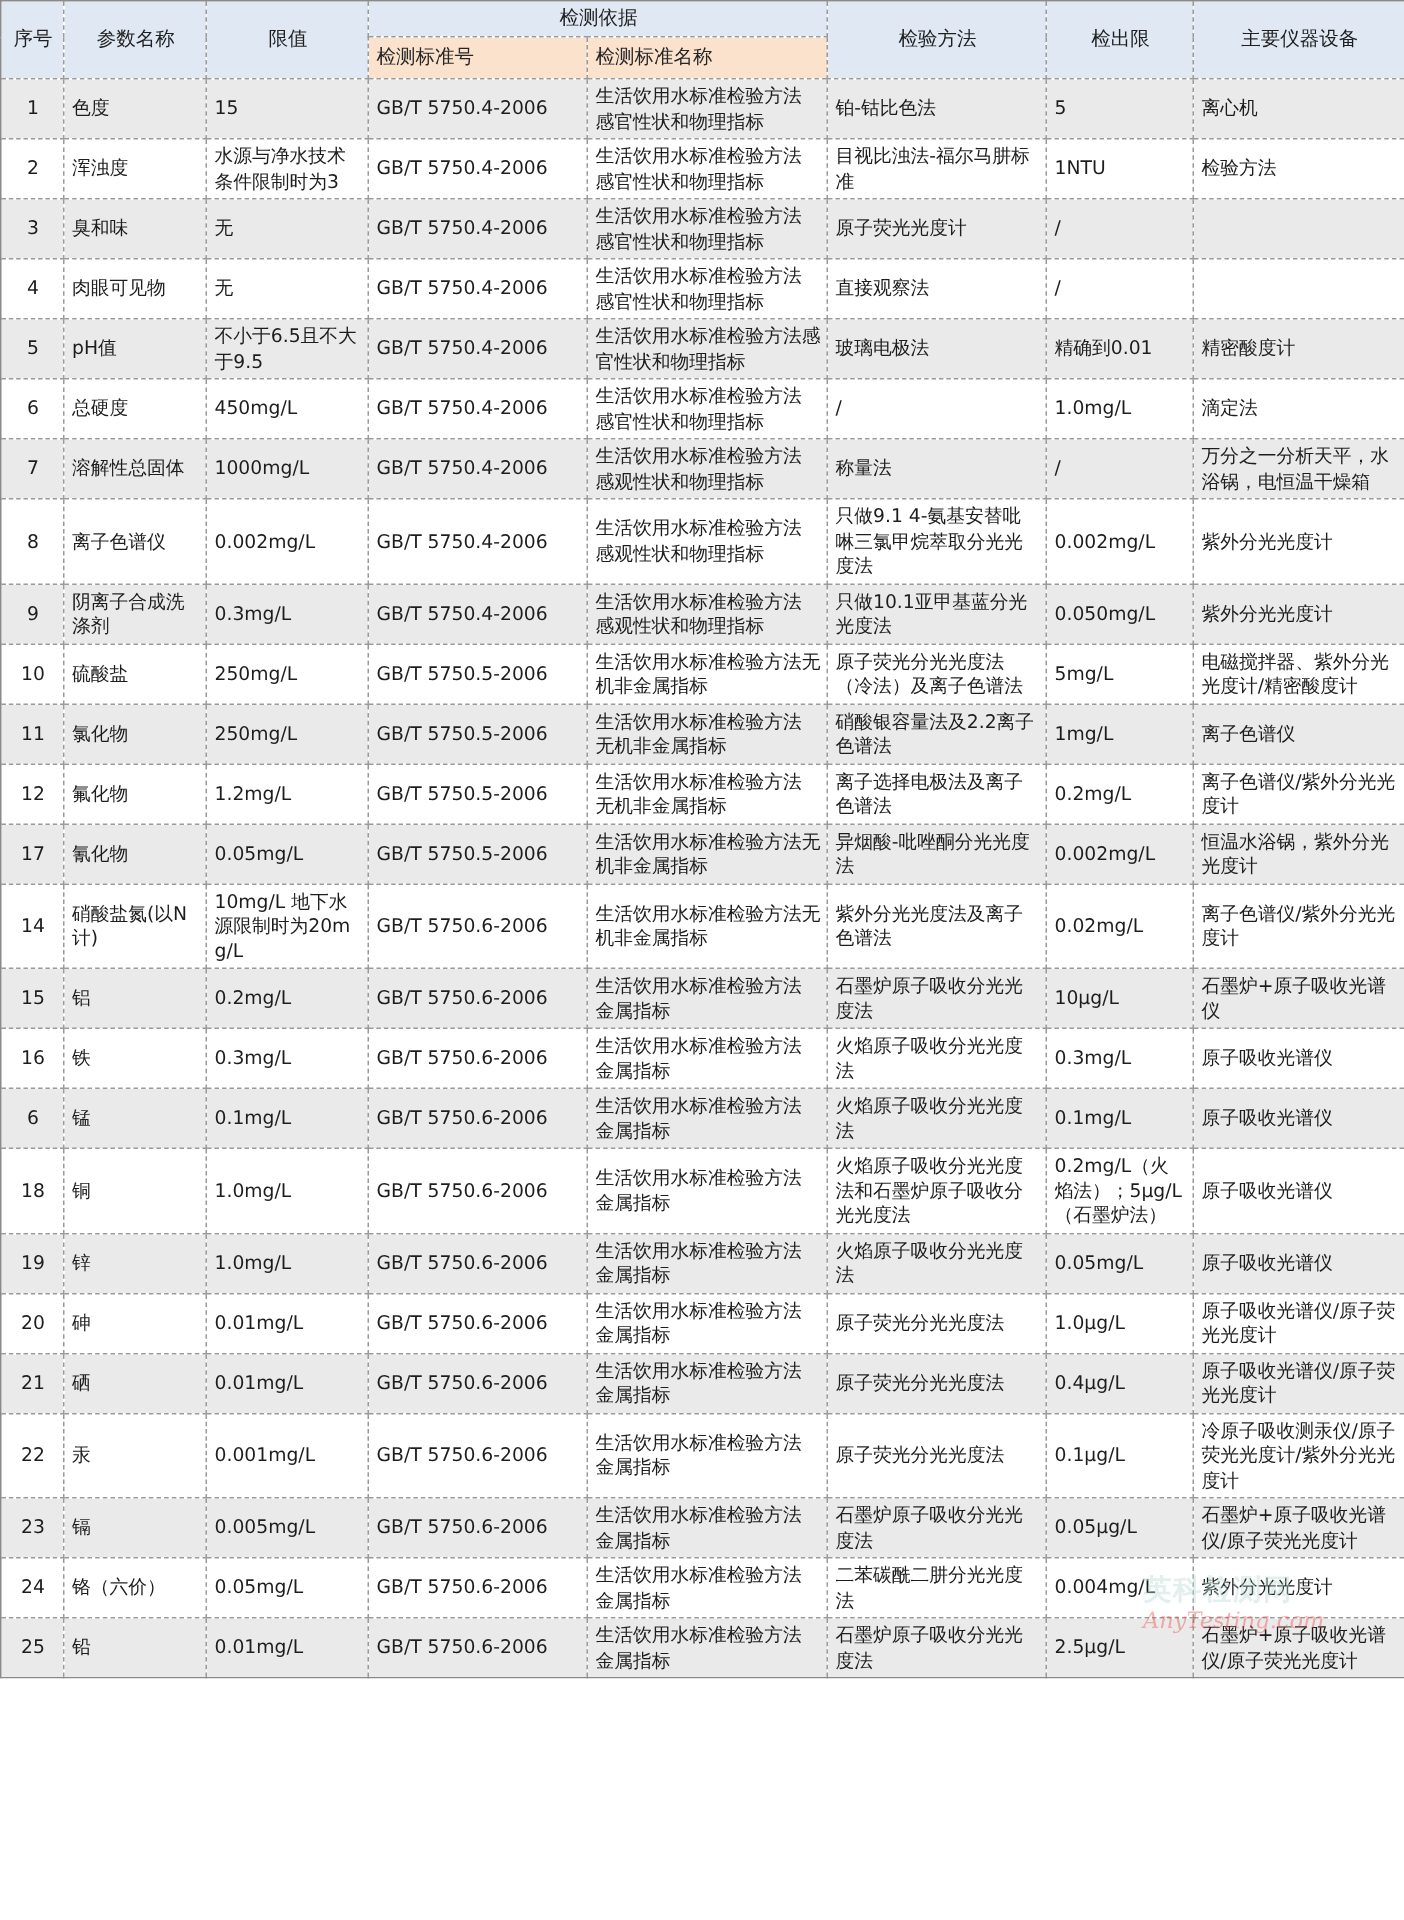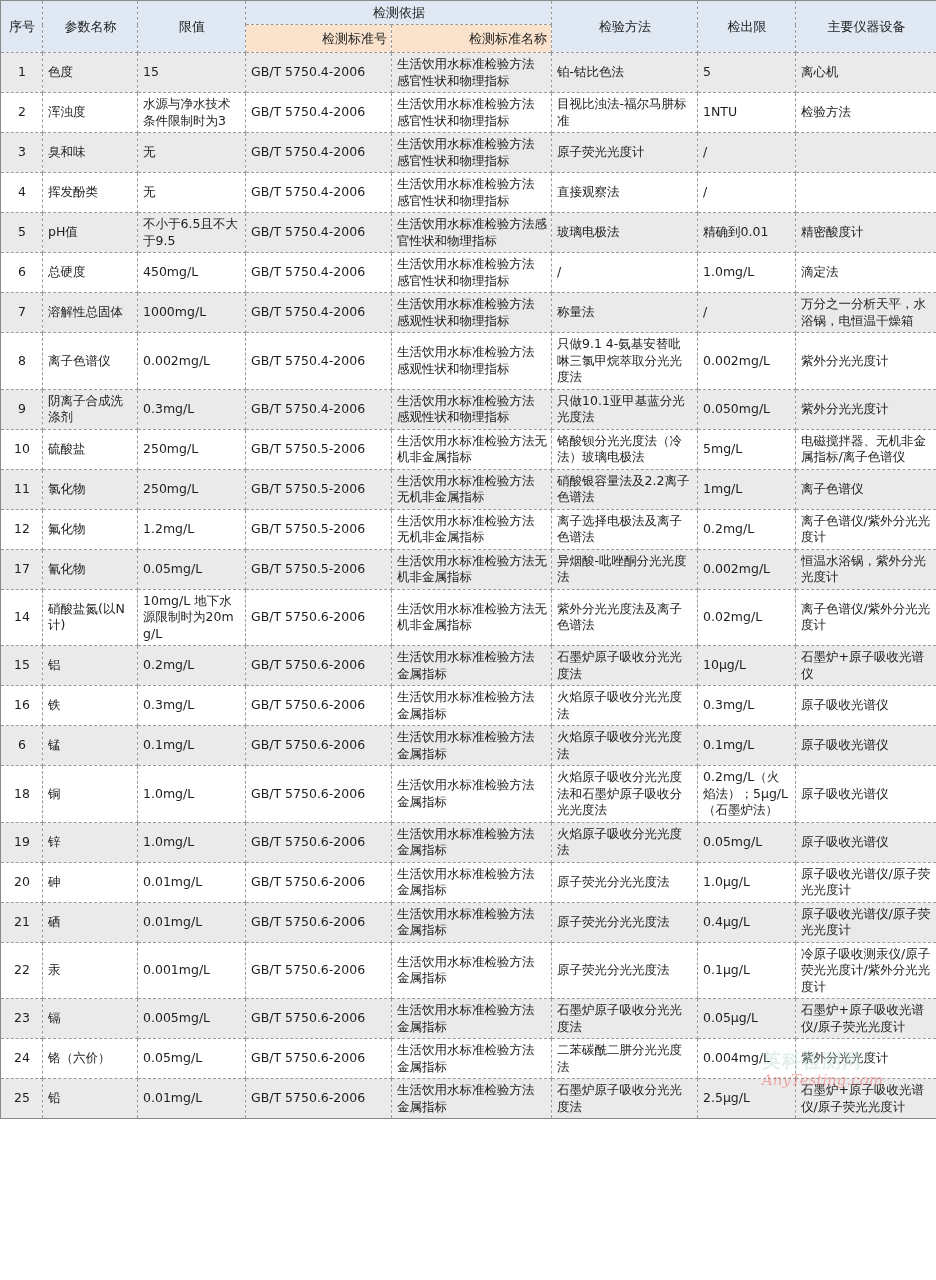--- a/index.html
+++ b/index.html
@@ -42,21 +42,21 @@
   tr.hdr-main th{
     background:#dfe8f3;
     text-align:center;
     font-size:13px;
     height:19px;
     color:#1f1f1f;
   }
   tr.hdr-sub th{
     background:#f2f2f2;
     height:28px;
-    text-align:right;
+    text-align:left;
     font-size:13px;
   }
   tr.hdr-sub th.peach{
     background:#fae2cd;
   }
 
   
   col.c-no{width:42px;}
   col.c-name{width:95px;}
   col.c-limit{width:108px;}
@@ -167,21 +167,21 @@
           <td class="tight">臭和味</td>
           <td>无</td>
           <td class="nowrapcell">GB/T 5750.4-2006</td>
           <td>生活饮用水标准检验方法 感官性状和物理指标</td>
           <td>原子荧光光度计</td>
           <td>/</td>
           <td></td>
         </tr>
         <tr class="plain">
           <td class="num">4</td>
-          <td class="tight">挥发酚类</td>
+          <td class="tight">肉眼可见物</td>
           <td>无</td>
           <td class="nowrapcell">GB/T 5750.4-2006</td>
           <td>生活饮用水标准检验方法 感官性状和物理指标</td>
           <td>直接观察法</td>
           <td>/</td>
           <td></td>
         </tr>
         <tr class="striped">
           <td class="num">5</td>
           <td class="tight">pH值</td>
@@ -231,23 +231,23 @@
           <td>只做10.1亚甲基蓝分光光度法</td>
           <td>0.050mg/L</td>
           <td>紫外分光光度计</td>
         </tr>
         <tr class="plain">
           <td class="num">10</td>
           <td class="tight">硫酸盐</td>
           <td>250mg/L</td>
           <td class="nowrapcell">GB/T 5750.5-2006</td>
           <td>生活饮用水标准检验方法无机非金属指标</td>
-          <td>铬酸钡分光光度法（冷法）玻璃电极法</td>
+          <td>原子荧光分光光度法（冷法）及离子色谱法</td>
           <td>5mg/L</td>
-          <td>电磁搅拌器、无机非金属指标/离子色谱仪</td>
+          <td>电磁搅拌器、紫外分光光度计/精密酸度计</td>
         </tr>
         <tr class="striped">
           <td class="num">11</td>
           <td class="tight">氯化物</td>
           <td>250mg/L</td>
           <td class="nowrapcell">GB/T 5750.5-2006</td>
           <td>生活饮用水标准检验方法 无机非金属指标</td>
           <td>硝酸银容量法及2.2离子色谱法</td>
           <td>1mg/L</td>
           <td>离子色谱仪</td>

